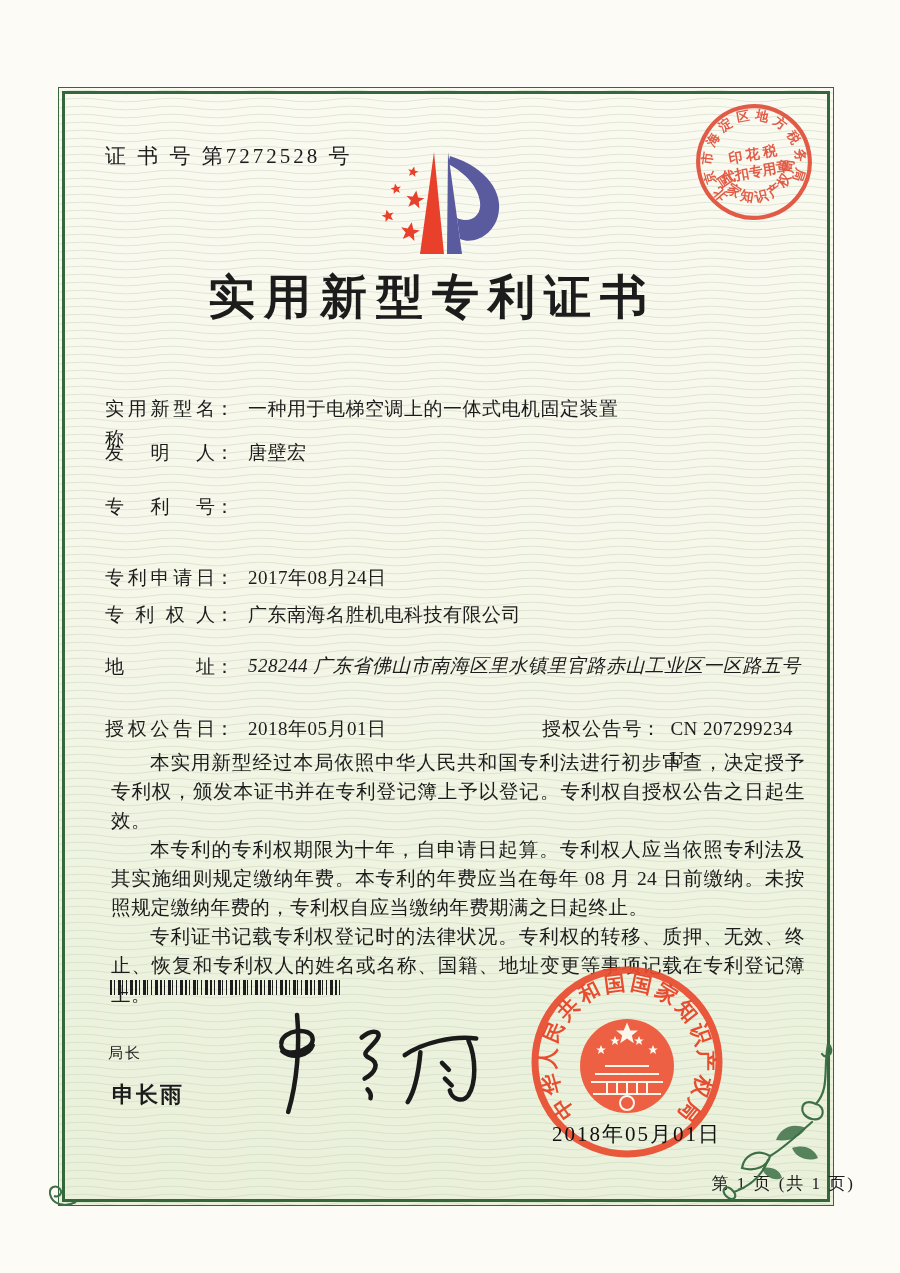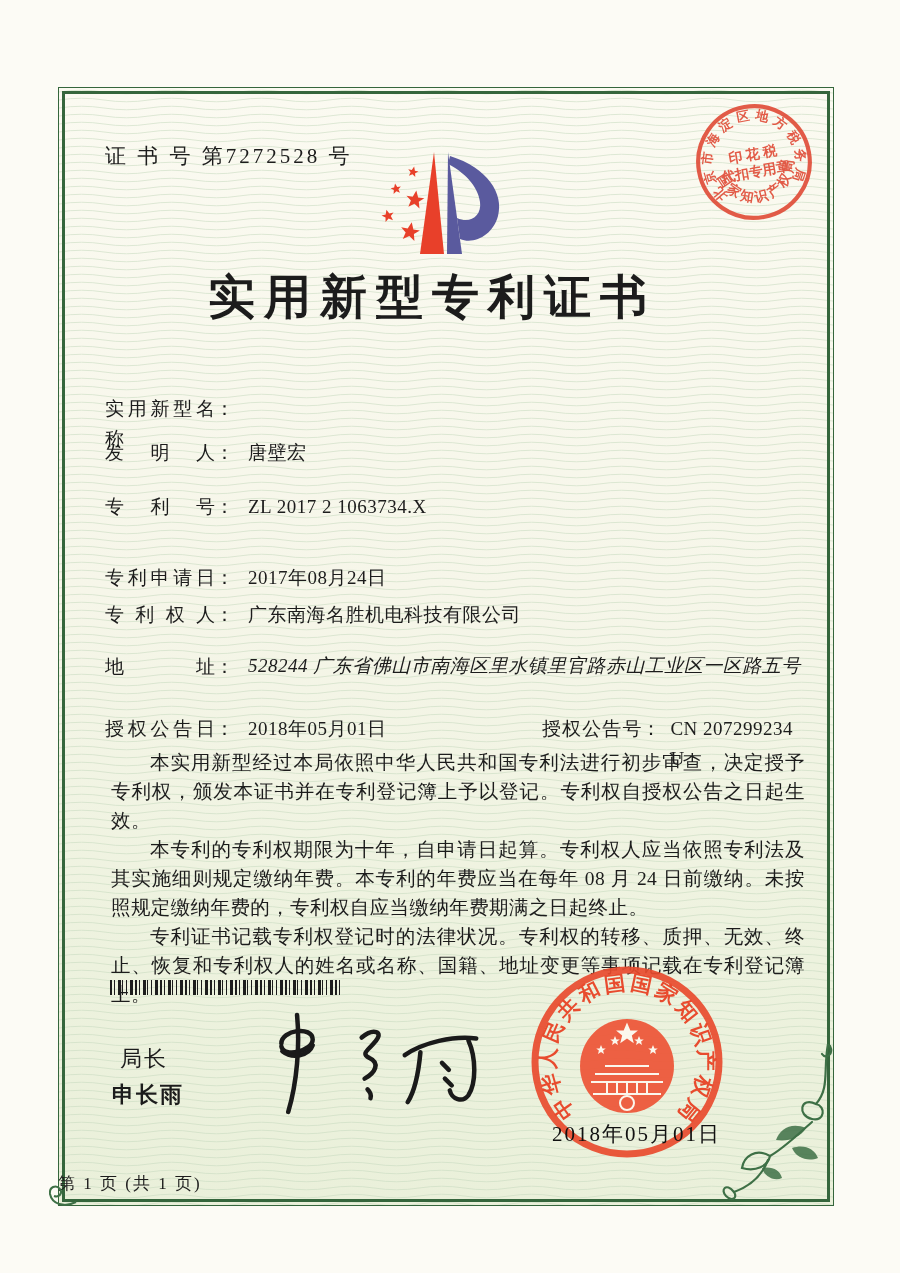--- a/index.html
+++ b/index.html
@@ -51,26 +51,26 @@
   .barcode{
     position:absolute;left:110px;top:980px;width:230px;height:15px;
     background:repeating-linear-gradient(90deg,
       #1d1d1d 0 2px,transparent 2px 4px,
       #1d1d1d 4px 5px,transparent 5px 8px,
       #1d1d1d 8px 11px,transparent 11px 12px,
       #1d1d1d 12px 13px,transparent 13px 16px,
       #1d1d1d 16px 17px,transparent 17px 20px,
       #1d1d1d 20px 23px,transparent 23px 25px);
   }
-  .signer-title{position:absolute;left:120px;top:1044px;font-size:22px;letter-spacing:2px;font-family:Liberation Mono, monospace;}
+  .signer-title{position:absolute;left:108px;top:1044px;font-size:15px;letter-spacing:2px;font-family:Liberation Mono, monospace;}
   .signer-name{position:absolute;left:112px;top:1080px;font-size:22px;letter-spacing:2px;font-family:"Liberation Sans","DejaVu Sans",sans-serif;font-weight:bold;}
   .signature{position:absolute;left:252px;top:1002px;}
   .seal{position:absolute;left:527px;top:962px;}
   .seal-date{position:absolute;left:552px;top:1120px;font-size:21px;letter-spacing:2px;color:#111;z-index:5;}
-  .footer{position:absolute;left:58px;top:1172px;width:776px;text-align:left;font-size:17px;letter-spacing:2px;}
+  .footer{position:absolute;left:58px;top:1172px;width:776px;text-align:right;font-size:17px;letter-spacing:2px;padding-left:21px;}
   .tax-stamp{position:absolute;left:692px;top:100px;transform:rotate(-10deg);}
   .ornament-br{position:absolute;left:722px;top:1044px;}
   .ornament-bl{position:absolute;left:48px;top:1182px;}
 </style>
 </head>
 <body>
 
 <div class="page">
 
   <div class="paper-bg">
@@ -107,30 +107,30 @@
       <path d="M78,10 C116,22 132,48 126,70 C121,89 102,99 88,93 L85,72 C98,78 110,70 108,56 C106,40 92,26 76,18 Z"></path>
     </g>
   </svg>
 
   <div class="title">实用新型专利证书</div>
 
   <div class="fields">
     <div class="frow" style="top:10px">
       <span class="label">实用新型名称</span>
         <span class="colon">：</span>
+      <span class="value">一种用于电梯空调上的一体式电机固定装置</span>
     </div>
     <div class="frow" style="top:54px">
       <span class="label">发明人</span>
         <span class="colon">：</span>
       <span class="value">唐壁宏</span>
     </div>
     <div class="frow" style="top:108px">
       <span class="label">专利号</span>
         <span class="colon">：</span>
-      <span class="value">ZL 2017 2 1063734.X</span>
     </div>
     <div class="frow" style="top:179px">
       <span class="label">专利申请日</span>
         <span class="colon">：</span>
       <span class="value">2017年08月24日</span>
     </div>
     <div class="frow" style="top:216px">
       <span class="label">专利权人</span>
         <span class="colon">：</span>
       <span class="value">广东南海名胜机电科技有限公司</span>

